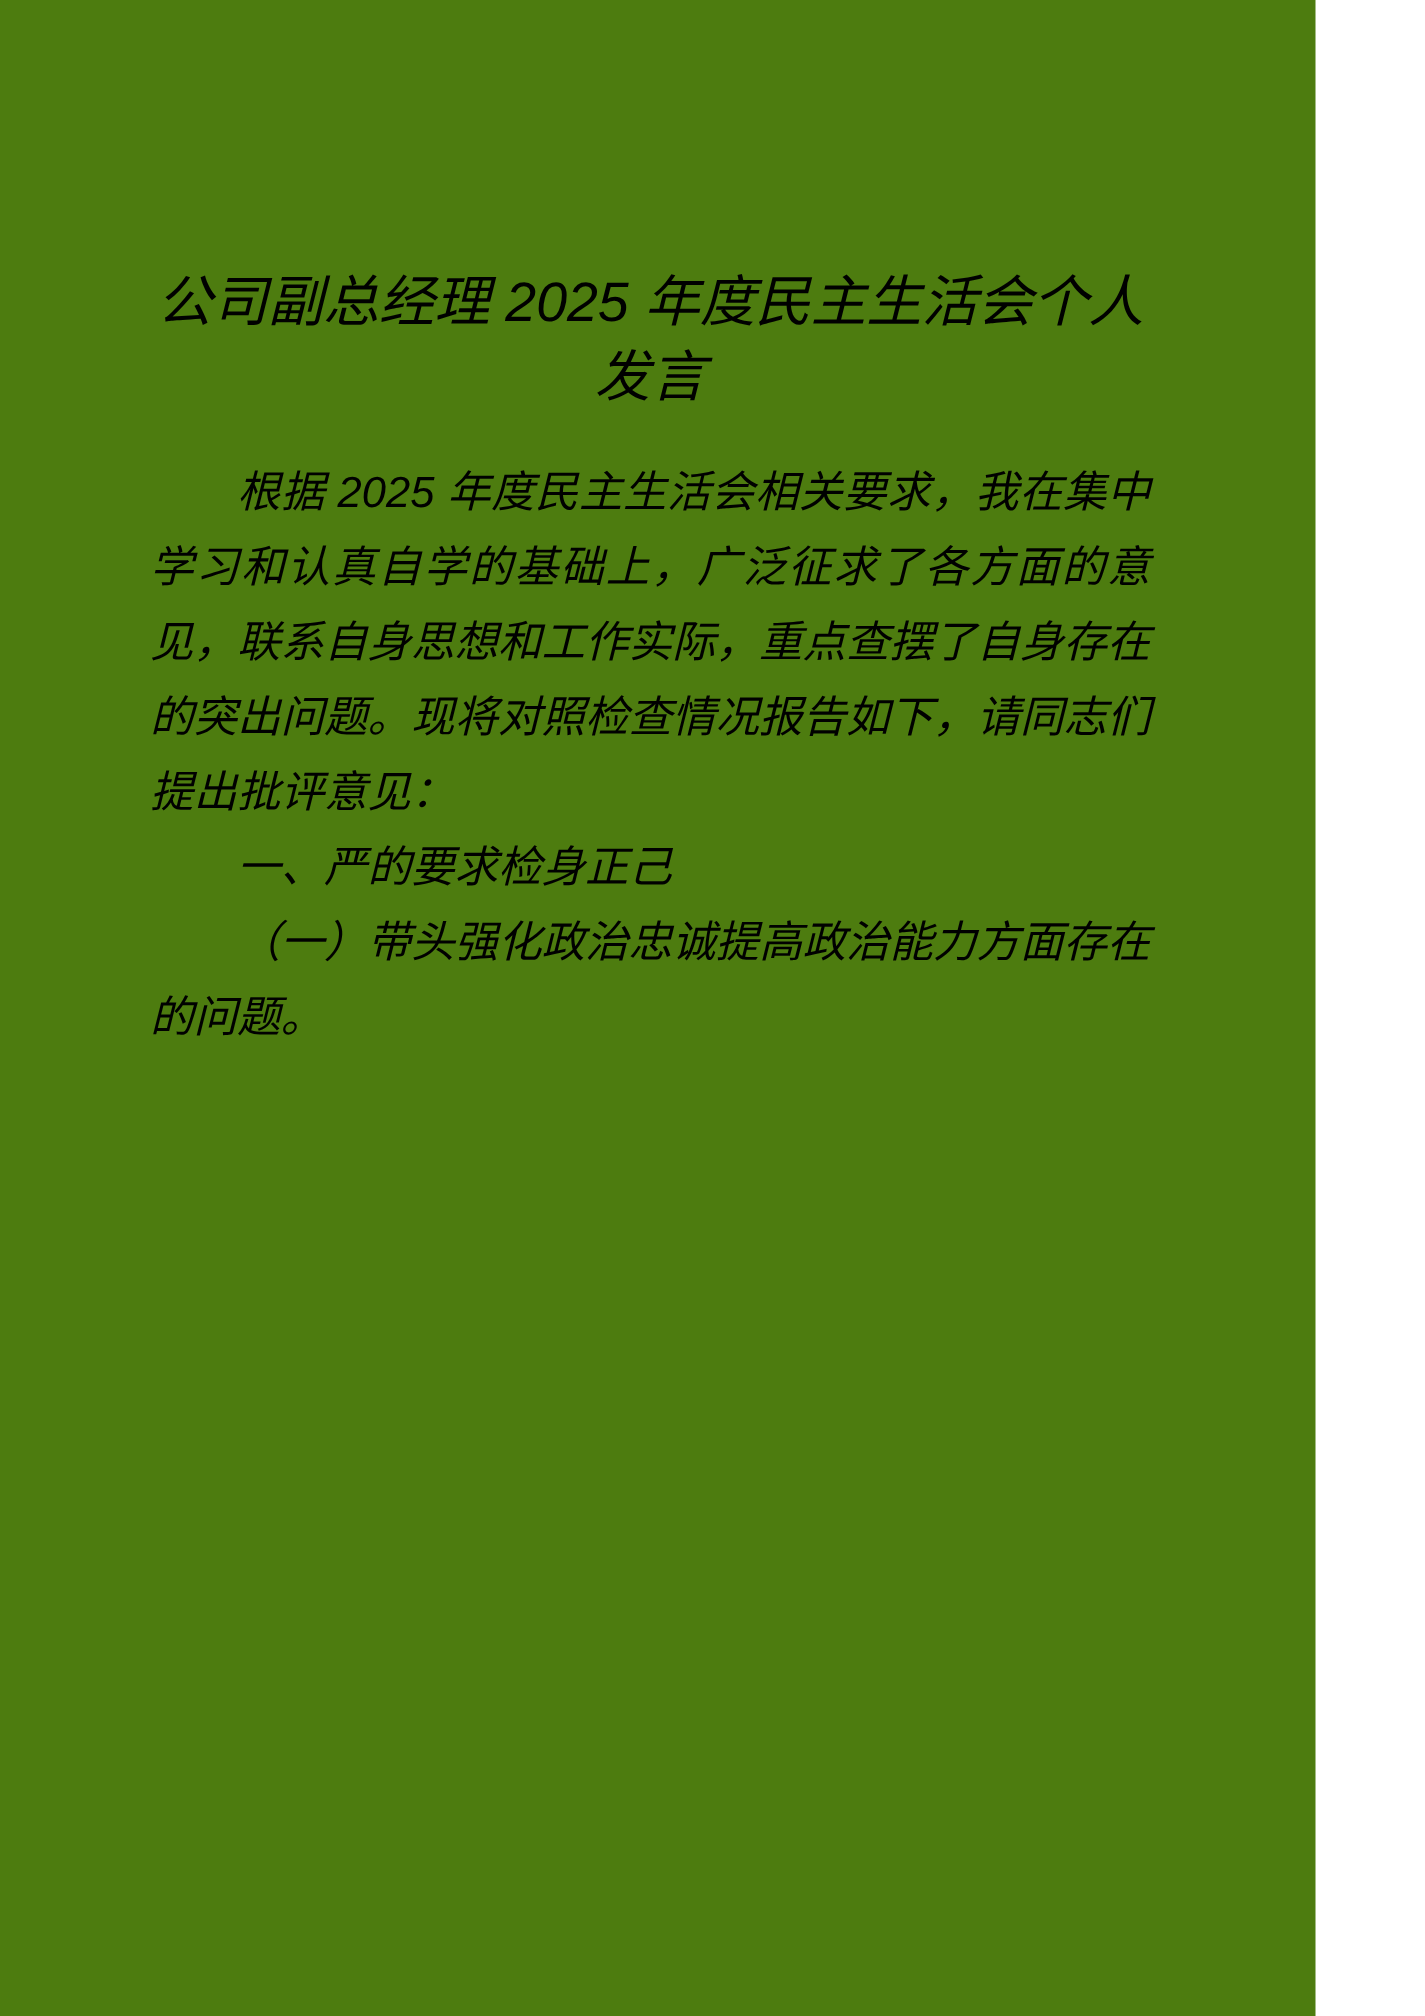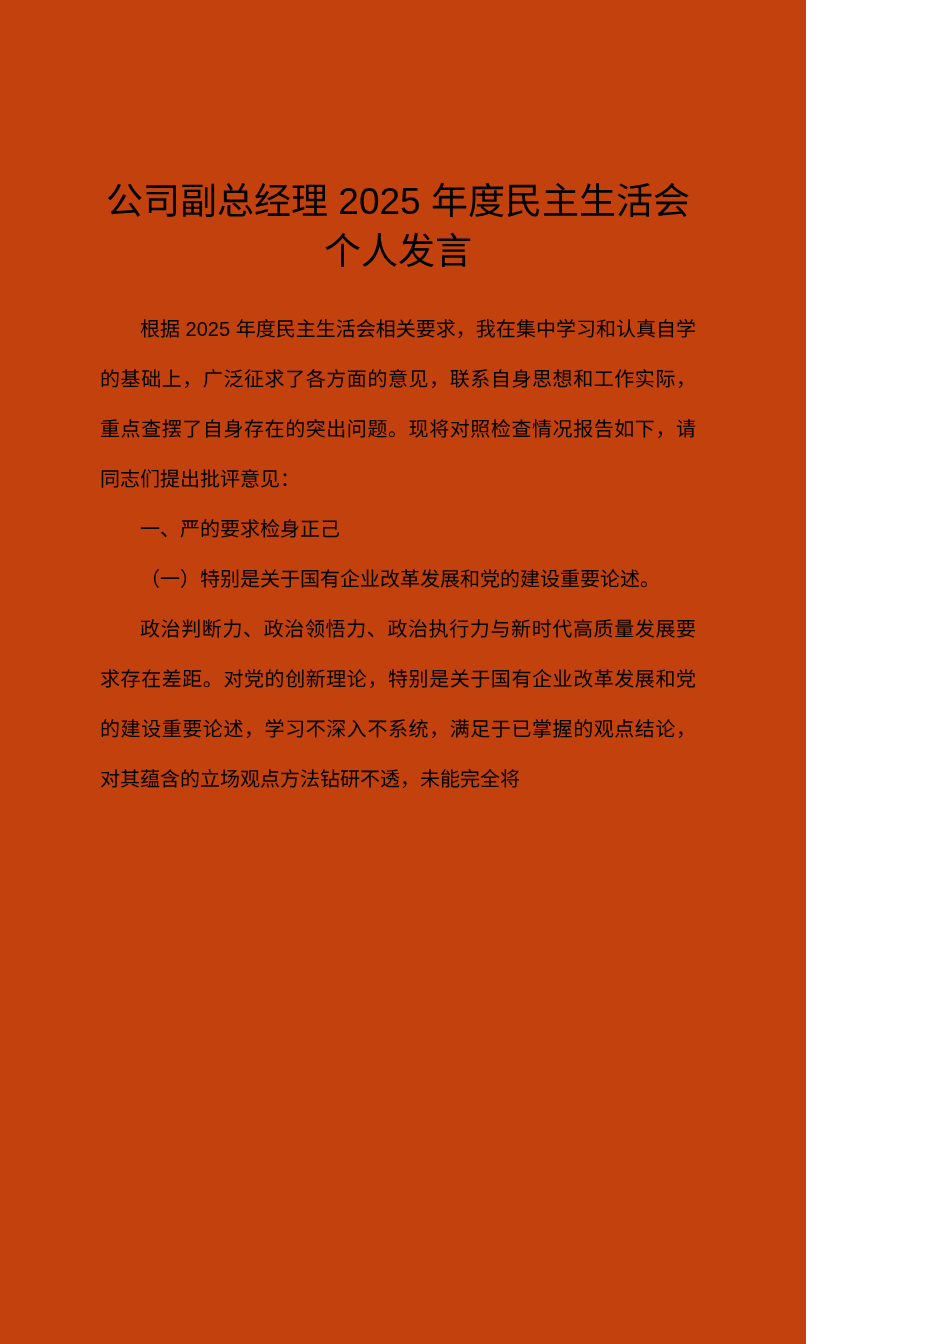--- a/index.html
+++ b/index.html
@@ -2,44 +2,45 @@
 <html lang="zh-CN"><head>
 <meta charset="utf-8">
 <style>
   html, body {
     margin: 0;
     padding: 0;
     background: #ffffff;
   }
   .page {
     position: relative;
-    width: 806px;
+    width: 877px;
     height: 1344px;
-    background: #c2410c;
+    background: #4d7c0f;
     overflow: hidden;
     font-family: "Liberation Sans", sans-serif;
     color: #000000;
     box-sizing: border-box;
+    font-style: italic;
   }
   .content {
     box-sizing: border-box;
     padding: 177px 110px 0 100px; 
   }
   .doc-title {
     margin: 0 0 27px 0;
     font-size: 37px;
     line-height: 50px;
     font-weight: 400;
     text-align: center;
     color: #000000;
   }
   .title-line { display: block; }
   .para {
     margin: 0;
-    font-size: 20px;
+    font-size: 29px;
     line-height: 50px;
     text-align: justify;
     text-justify: inter-ideograph;
     text-indent: 2em;
     word-break: break-all;
     overflow-wrap: break-word;
     color: #000000;
   }
 </style>
 </head>
@@ -50,18 +51,17 @@
 
     <h1 class="doc-title">
       <span class="title-line">公司副总经理 2025 年度民主生活会个人发言</span>
     </h1>
 
     <p class="para">根据 2025 年度民主生活会相关要求，我在集中学习和认真自学的基础上，广泛征求了各方面的意见，联系自身思想和工作实际，重点查摆了自身存在的突出问题。现将对照检查情况报告如下，请同志们提出批评意见：</p>
 
     <p class="para">一、严的要求检身正己</p>
 
 
-    <p class="para">（一）特别是关于国有企业改革发展和党的建设重要论述。</p>
+    <p class="para">（一）带头强化政治忠诚提高政治能力方面存在的问题。</p>
 
-    <p class="para">政治判断力、政治领悟力、政治执行力与新时代高质量发展要求存在差距。对党的创新理论，特别是关于国有企业改革发展和党的建设重要论述，学习不深入不系统，满足于已掌握的观点结论，对其蕴含的立场观点方法钻研不透，未能完全将</p>
 
   </div>
 </div>
 
 </body></html>

